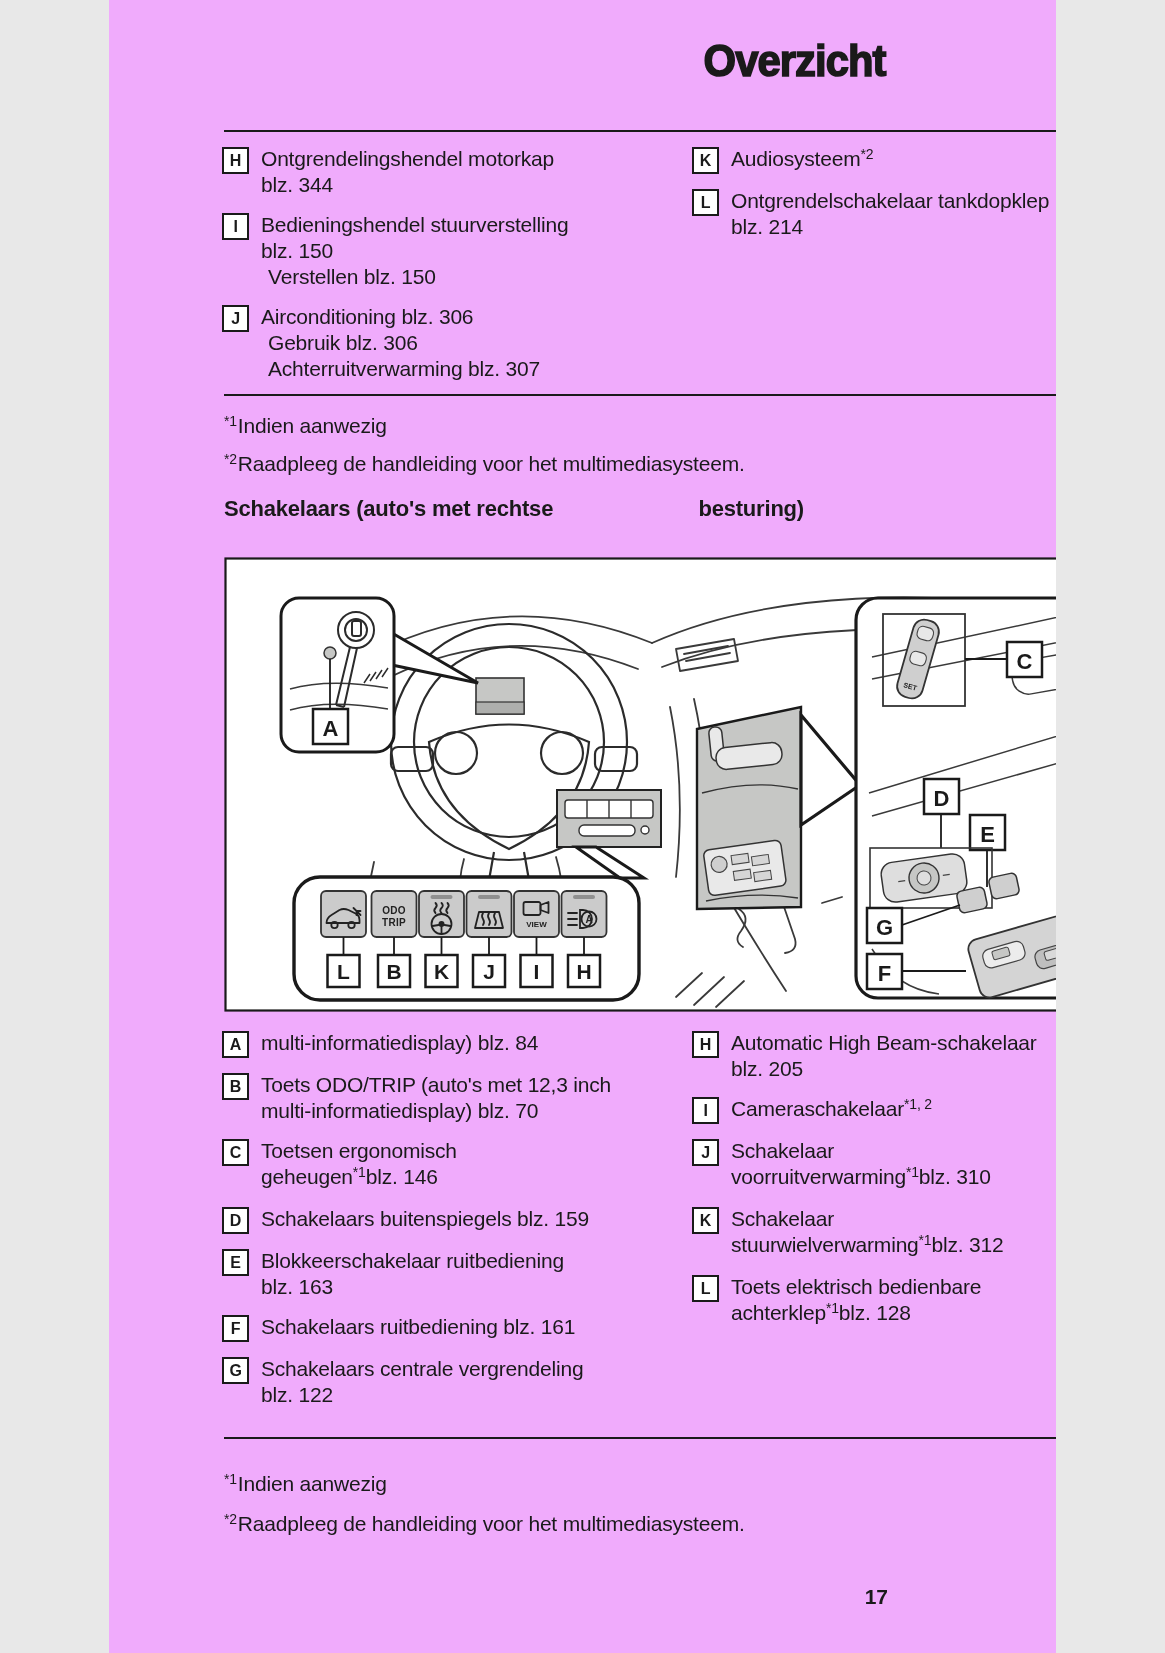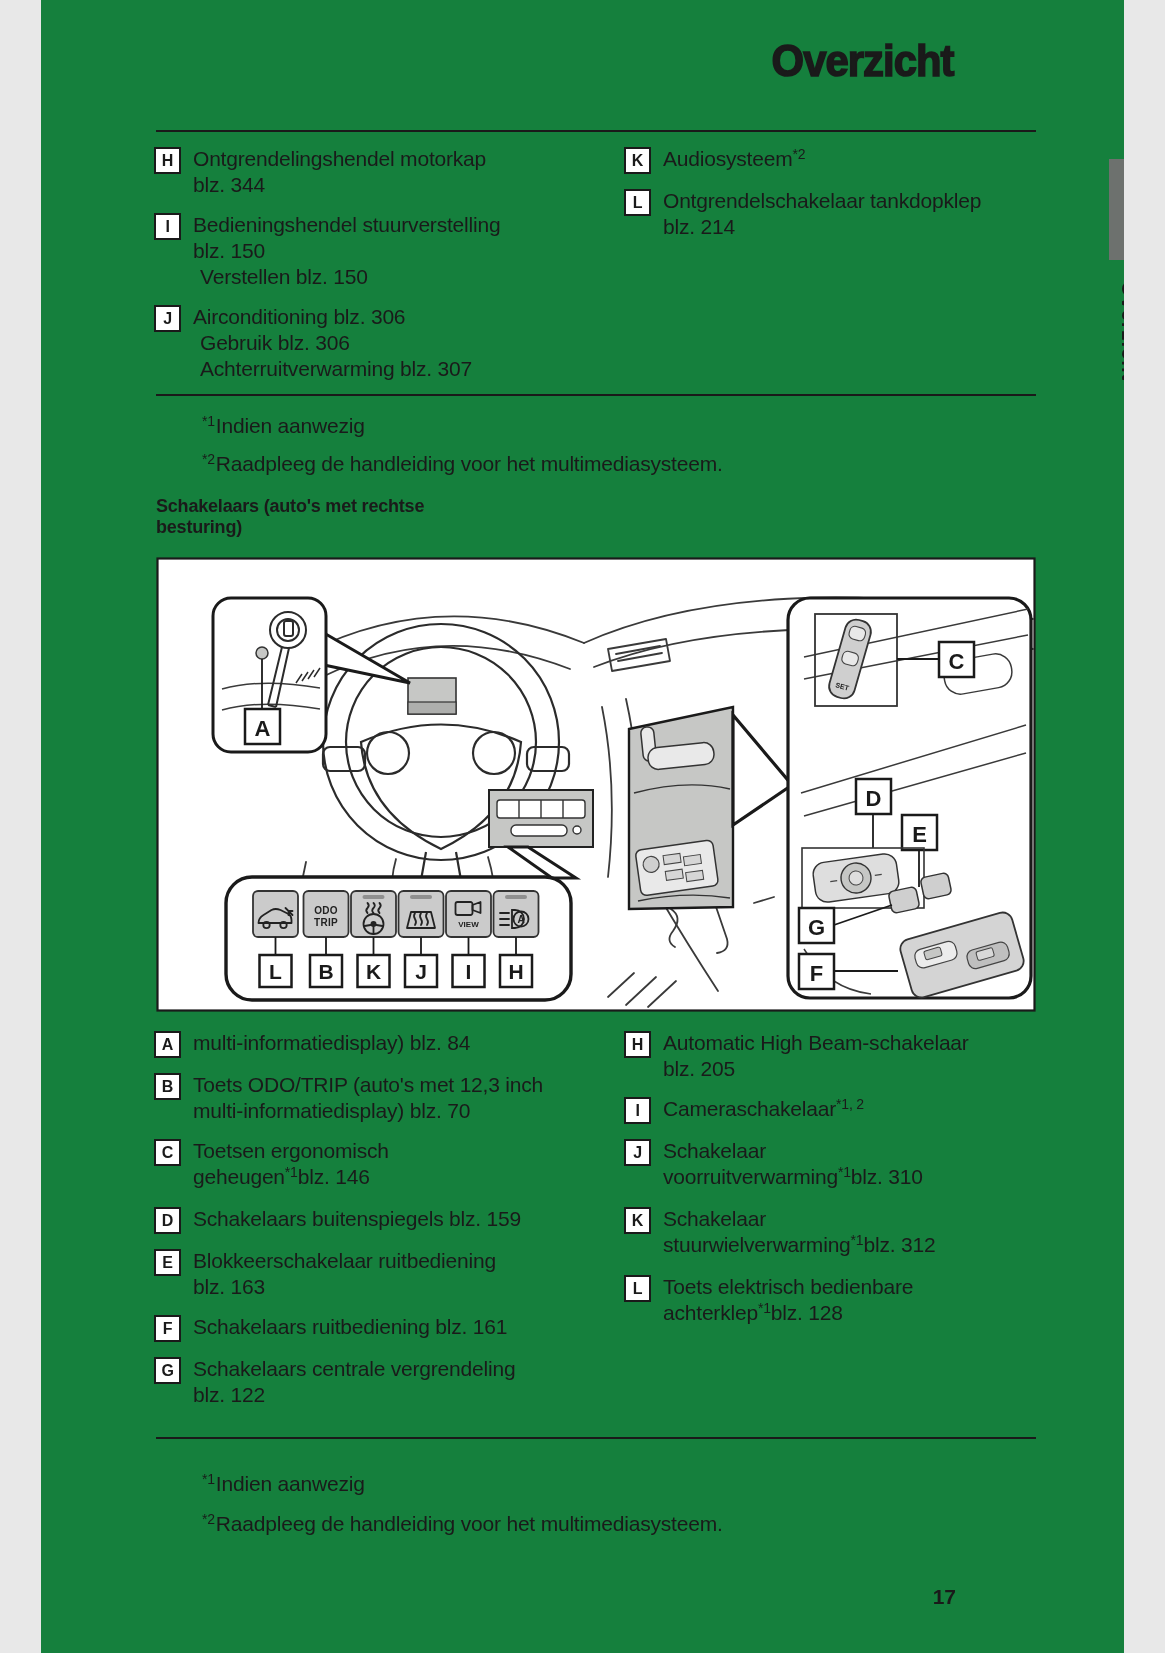--- a/index.html
+++ b/index.html
@@ -1,17 +1,17 @@
 <!DOCTYPE html>
 <html><head>
 <meta charset="utf-8">
 <style>
   html,body{margin:0;padding:0;background:#e8e8e8;}
   .page{
-    position:relative;width:1083px;height:1653px;background:#15803d;
+    position:relative;width:947px;height:1653px;background:#f0abfc;
     font-family:"Liberation Sans", sans-serif;color:#1a1a1a;overflow:hidden;
     margin:0 auto;
   }
   .page-title{
     position:absolute;top:36px;right:170px;font-size:44px;font-weight:700;
     letter-spacing:-1px;-webkit-text-stroke:1.6px #1a1a1a;
     transform:scaleX(.95);transform-origin:right;white-space:nowrap;
   }
   .rule{position:absolute;left:115px;width:880px;height:2px;background:#1a1a1a;}
   .rule1{top:130px}.rule2{top:394px}.rule3{top:1437px}
@@ -22,26 +22,26 @@
   .col-br{left:583px;top:1030px;width:414px;}
   .li{display:flex;align-items:flex-start;font-size:21px;line-height:26px;letter-spacing:-.2px;}
   .lbox{
     width:27px;height:27px;border:2px solid #1a1a1a;box-sizing:border-box;
     display:flex;align-items:center;justify-content:center;
     font-size:16px;font-weight:700;flex:0 0 27px;margin:1px 12px 0 0;background:#fff;
   }
   .ltext{flex:1;}
   .sub{padding-left:7px;}
   .sup{font-size:14px;position:relative;top:-7px;}
-  .fn{position:absolute;left:115px;font-size:21px;letter-spacing:-.2px;margin-left:46px;}
+  .fn{position:absolute;left:115px;font-size:21px;letter-spacing:-.2px;}
   .fn .sup{margin-right:1px;}
   .fn1a{top:414px}.fn2a{top:452px}.fn1b{top:1472px}.fn2b{top:1512px}
   .sec-head{
     position:absolute;left:115px;top:496px;width:580px;display:flex;
-    justify-content:flex-end;font-size:18px;font-weight:700;letter-spacing:-.2px;flex-direction:column;
+    justify-content:space-between;font-size:22px;font-weight:700;letter-spacing:-.2px;
   }
   .side-tab{position:absolute;left:1068px;top:159px;width:97px;height:101px;background:#6d716e;}
   .side-tab-label{
     position:absolute;left:1076px;top:281px;height:112px;writing-mode:vertical-rl;
     font-size:20px;font-weight:700;letter-spacing:1px;
   }
   .page-num{position:absolute;right:168px;top:1585px;font-size:21px;font-weight:700;}
   .diagram{position:absolute;left:115px;top:557px;width:880px;height:455px;}
   svg{font-family:inherit;display:block;}
   svg text{fill:#1a1a1a;}

